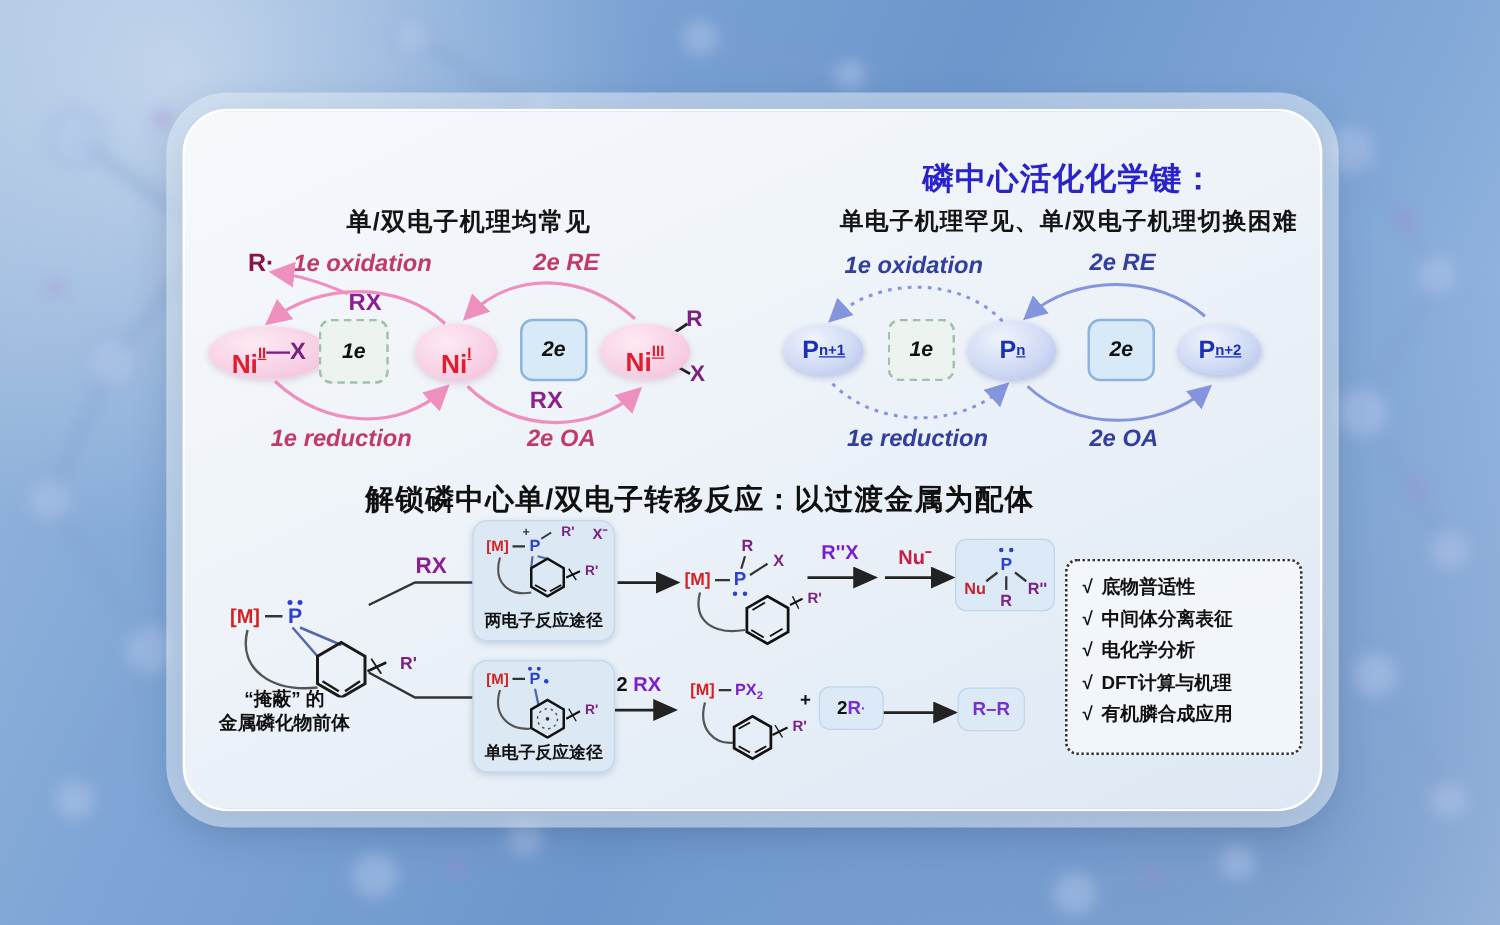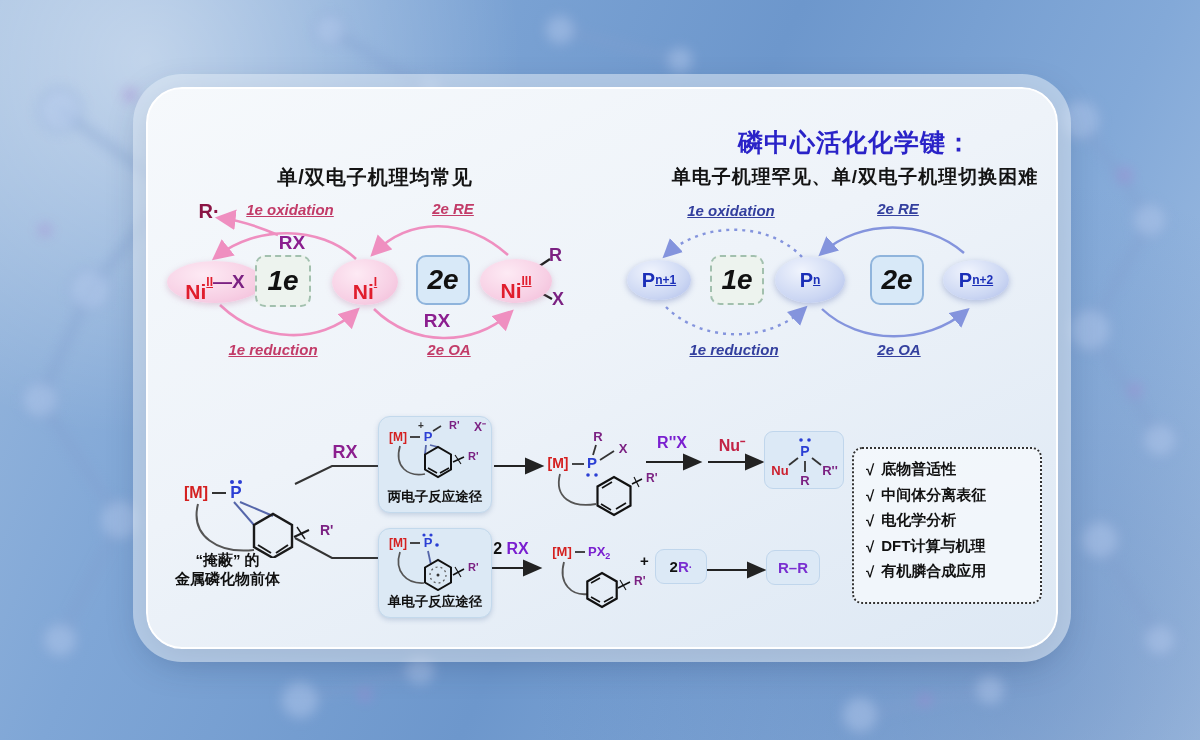--- a/index.html
+++ b/index.html
@@ -18,21 +18,21 @@
     border-radius:36px; border:2px solid #ffffff;
     background:linear-gradient(155deg,#f6f9fc 0%, #eef3f9 45%, #dde8f4 100%);
     box-shadow:0 0 0 13px rgba(226,237,248,.55), 0 10px 36px rgba(25,45,90,.35);
   }
 
   .abs{ position:absolute; }
   .ctr{ text-align:center; }
   .panel-title{ font-size:25px; font-weight:bold; letter-spacing:1px; }
   .panel-sub{ font-size:20px; font-weight:bold; color:#141414; letter-spacing:1px; }
 
-  .cyc-label{ font-style:italic; font-weight:600; font-size:15px;text-decoration:underline; }
+  .cyc-label{ font-style:italic; font-weight:600; font-size:19px; }
   .lab-pink{ color:#c23b68; }
   .lab-navy{ color:#333f9e; }
   .rx-label{ font-weight:bold; font-size:19px; color:#8b1f8f; }
 
   .ell{ display:flex; align-items:center; justify-content:center; position:absolute; }
   .ell sup{ font-size:12px; font-weight:bold;text-decoration:underline; }
   .ell-pink{
     border-radius:50%;
     background:radial-gradient(ellipse at 38% 32%, #fdeaf4 0%, #f7cfe4 62%, #f1b9d7 100%);
     box-shadow:0 2px 6px rgba(190,120,160,.35);
@@ -42,21 +42,21 @@
     background:radial-gradient(ellipse at 38% 30%, #f0f4fd 0%, #ccd7f3 62%, #aebce9 100%);
     box-shadow:0 2px 6px rgba(90,110,180,.4);
   }
   .ni-el{ color:#e01d2d; font-weight:bold; font-size:21px;margin-top:20px; }
   .ni-sup{ color:#e01d2d; }
   .lig-x{ color:#7b2182; font-weight:bold; font-size:19px; }
   .p-el{ color:#1b2fb8; font-weight:bold; font-size:20px; }
   .p-sup{ color:#1b2fb8; }
 
   .ebox{ position:absolute; display:flex; align-items:center; justify-content:center;
-         font-style:italic; font-weight:bold; font-size:28px; color:#111; border-radius:10px; }
+         font-style:italic; font-weight:bold; font-size:17px; color:#111; border-radius:10px; }
   .ebox-1e{ border:2px dashed #a2c0ae; background:#edf3ee; }
   .ebox-2e{ border:2px solid #8fb4dc; background:#d8e9f8; }
 
   .mid-title{ font-size:23px; font-weight:bold; color:#101010; letter-spacing:1px; }
 
   .pathbox{
     position:absolute; border-radius:12px; background:#dcE9f5;
     background:#dce9f5; border:1.5px solid #c3d9ec;
     box-shadow:0 2px 5px rgba(80,110,160,.25);
     display:flex; flex-direction:column; align-items:center;
@@ -219,20 +219,21 @@
   <div class="ell ell-blue" style="left:775px;top:257px;width:70px;height:46px;">
     <span class="p-el">P</span>
       <sup class="p-sup">n</sup>
   </div>
   <div class="ebox ebox-2e" style="left:870px;top:255px;width:54px;height:50px;">2e</div>
   <div class="ell ell-blue" style="left:943px;top:260px;width:66px;height:40px;">
     <span class="p-el">P</span>
       <sup class="p-sup">n+2</sup>
   </div>
 
+  <div class="abs ctr mid-title" style="left:280px;top:384px;width:560px;">解锁磷中心单/双电子转移反应：以过渡金属为配体</div>
 
   <svg class="abs" style="left:160px;top:410px;" width="900" height="230">
     <defs>
       <marker id="mblk" markerWidth="10" markerHeight="10" refX="7" refY="4" orient="auto">
         <path d="M0,0 L9,4 L0,8 z" fill="#222"></path>
       </marker>
     </defs>
     <g fill="none" stroke="#333" stroke-width="2">
       <path d="M 135,74 L 172,56 L 218,56"></path>
       <path d="M 135,128 L 172,148 L 218,148"></path>

